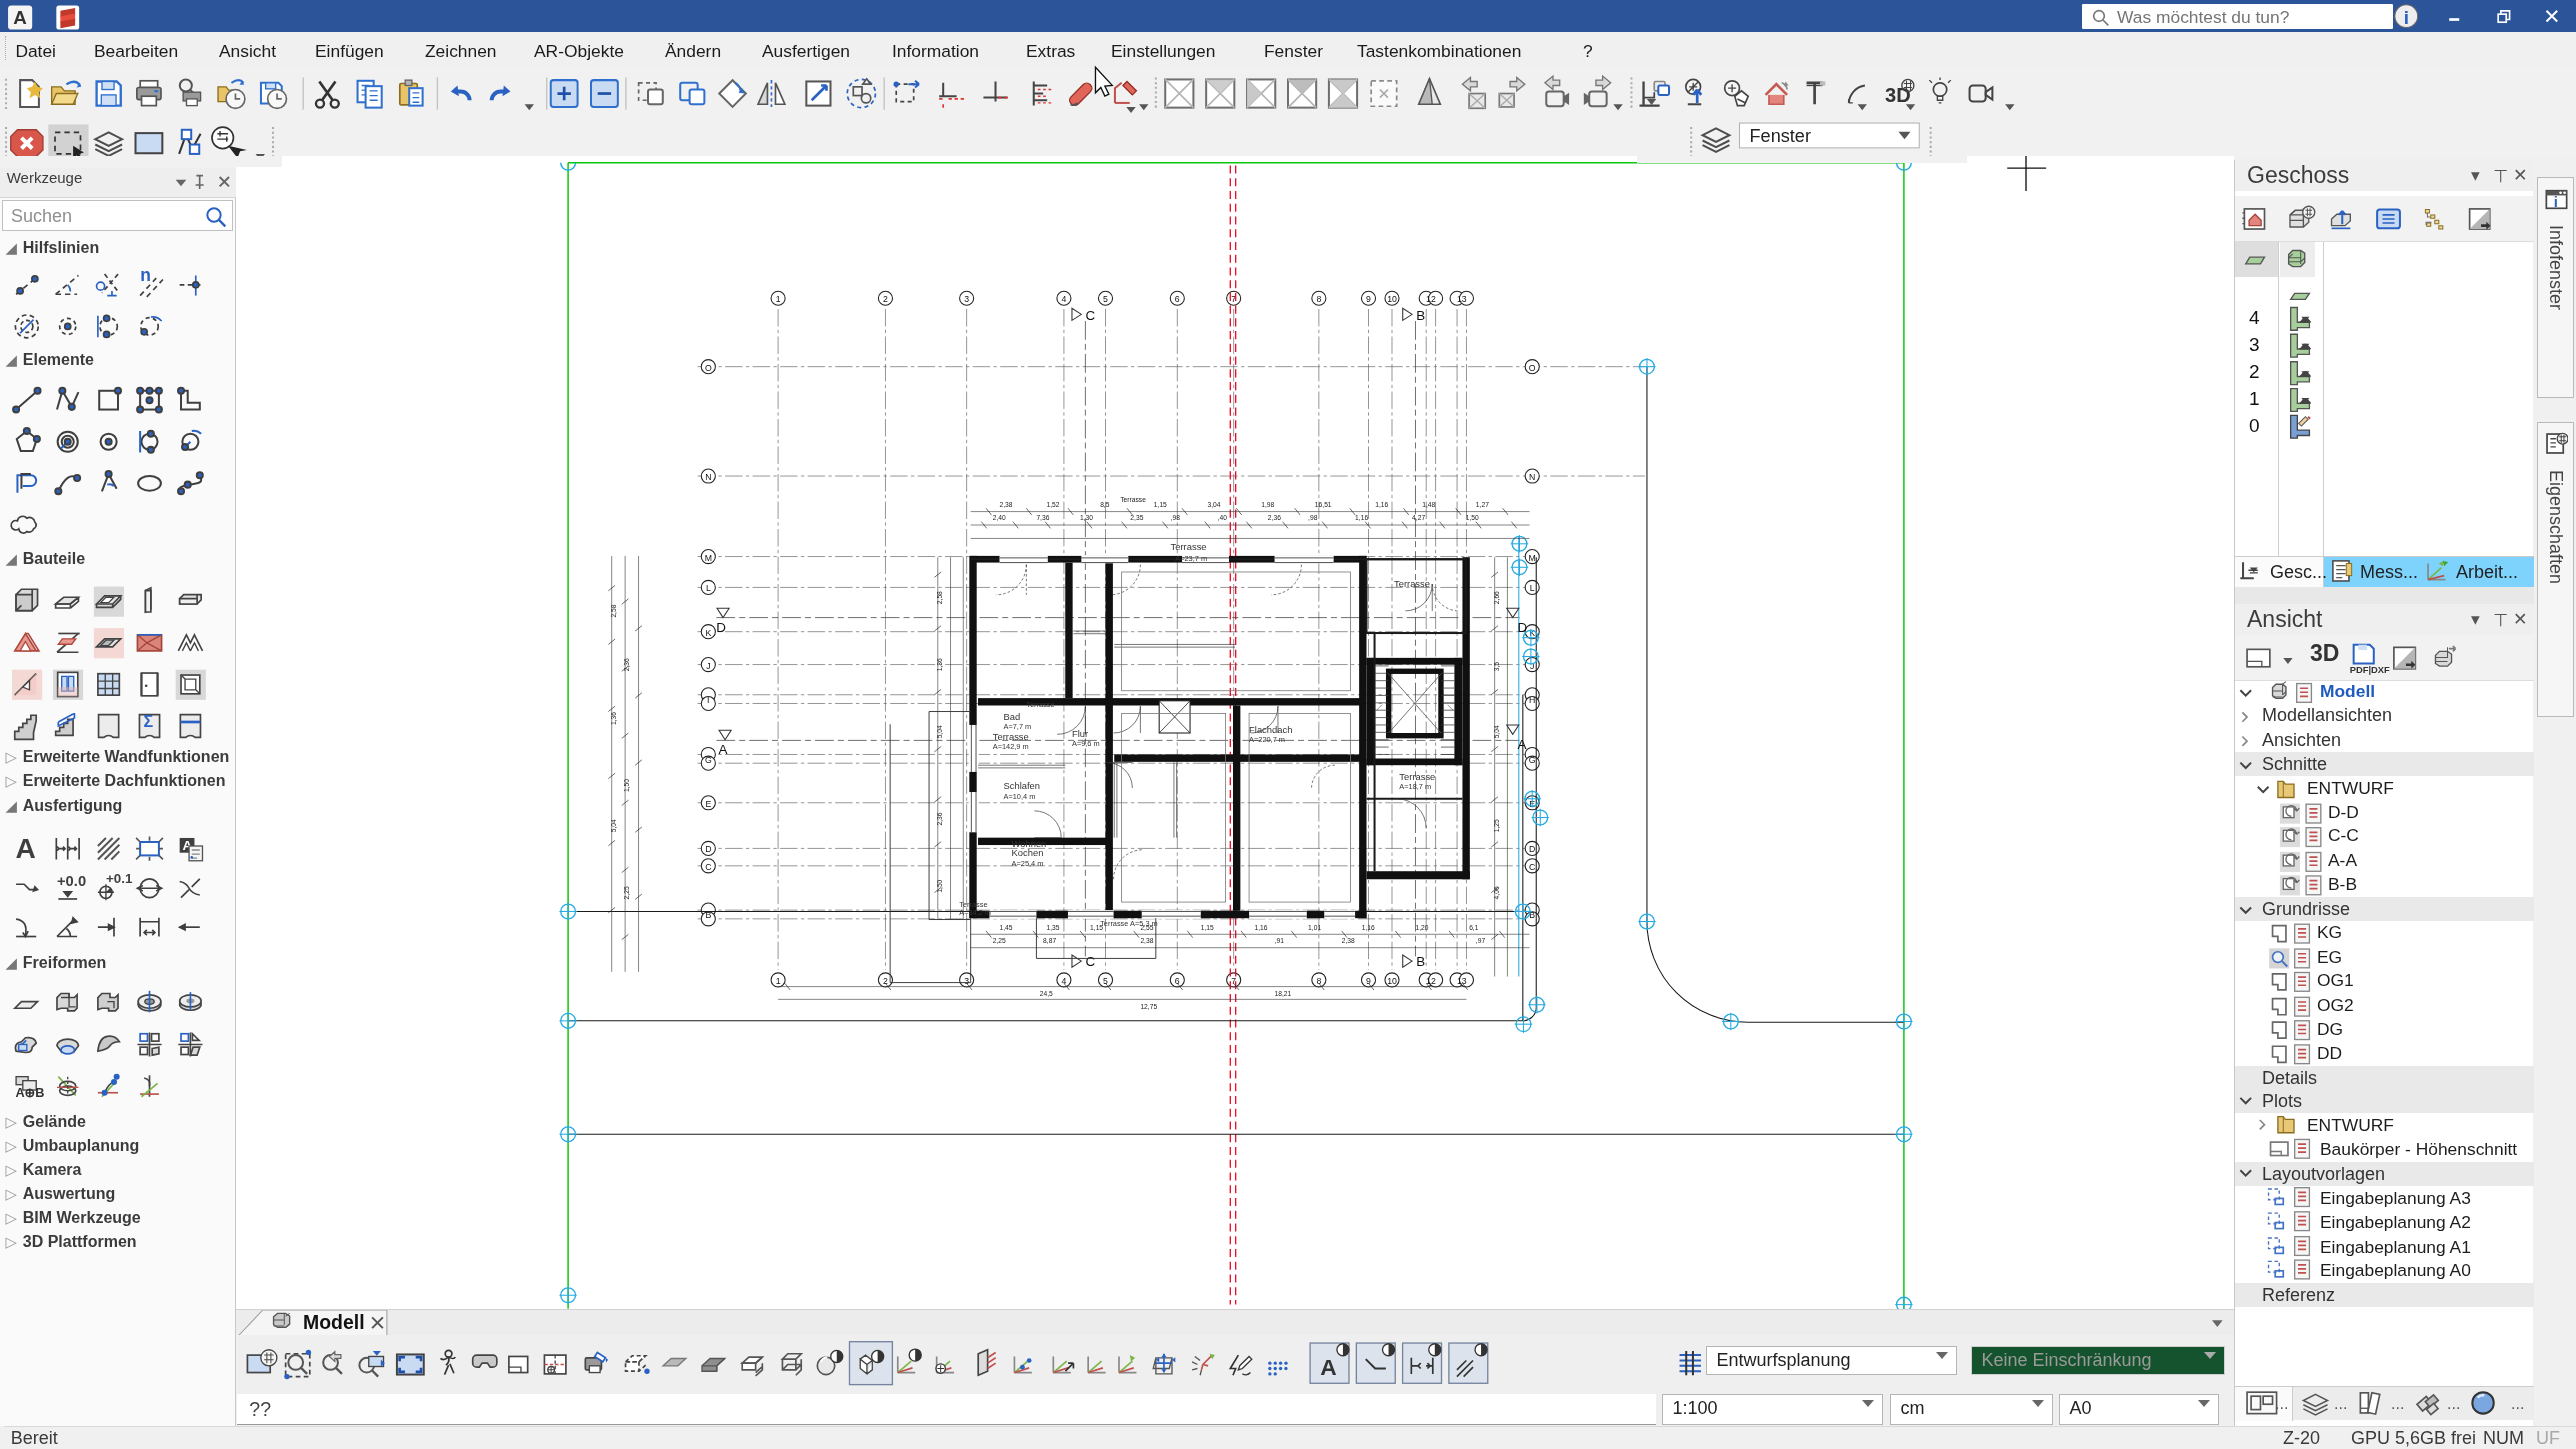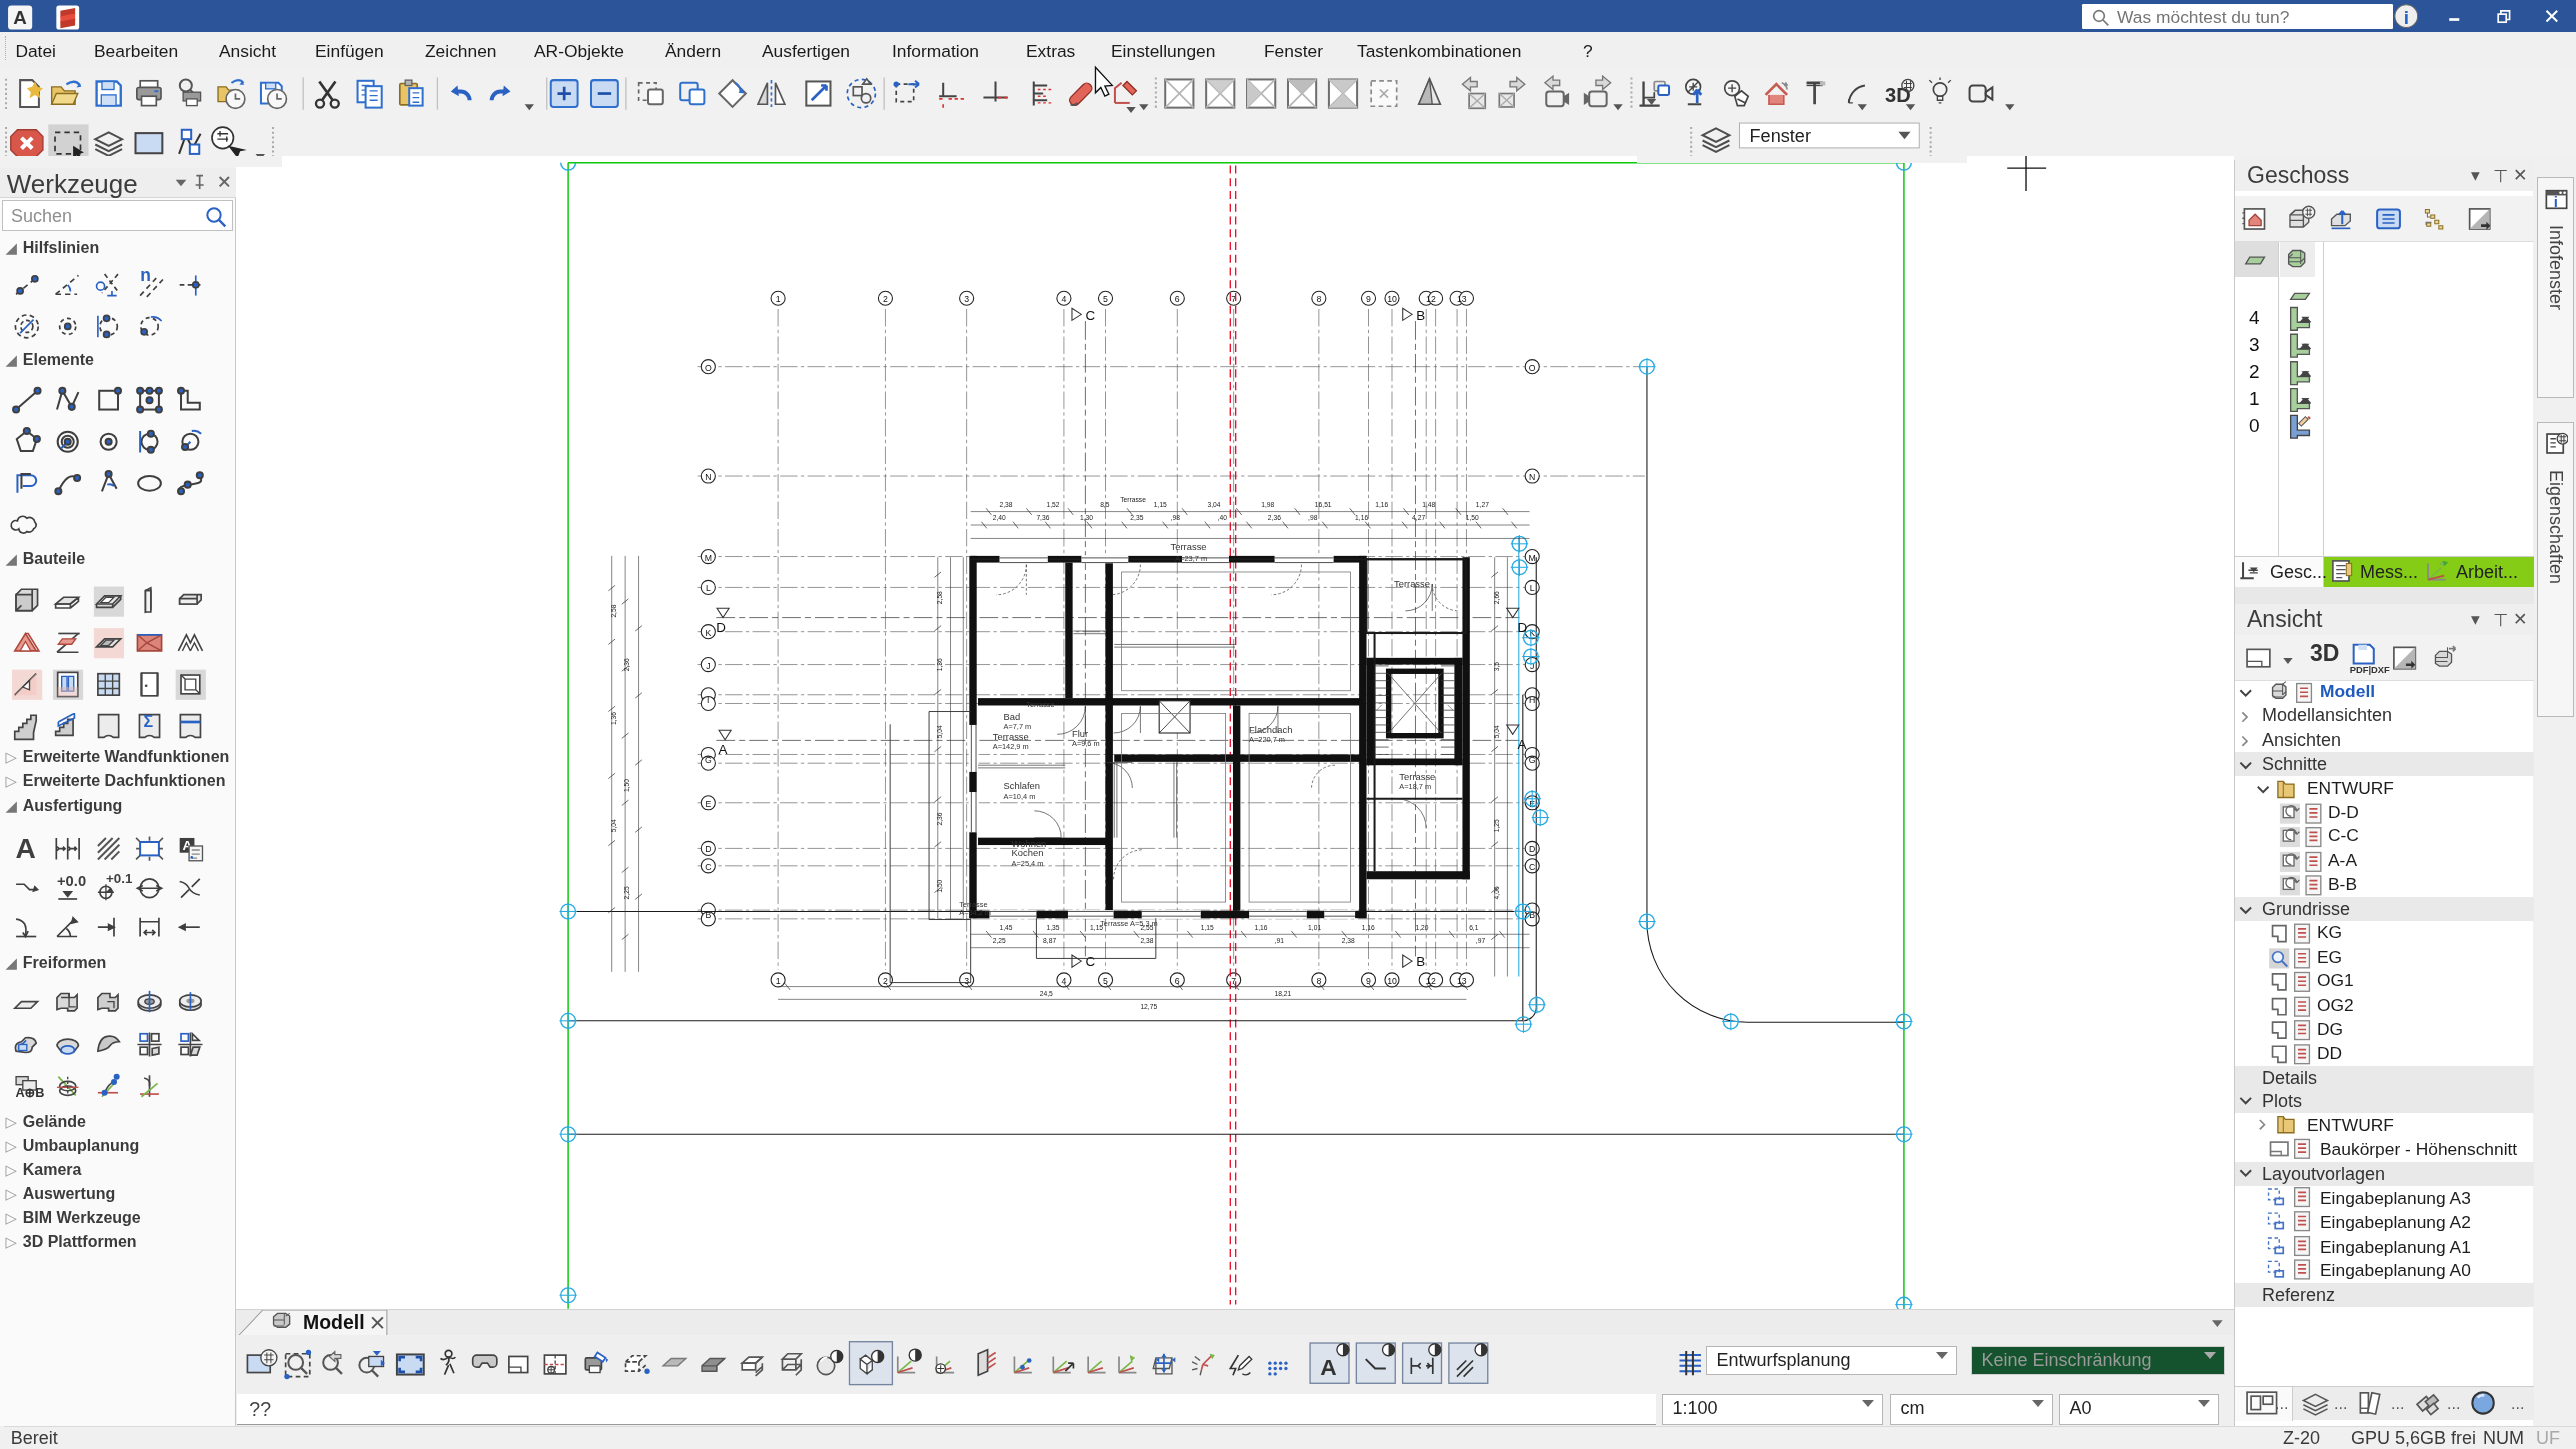--- a/index.html
+++ b/index.html
@@ -13,21 +13,21 @@
 
 #menubar{left:0;top:32px;width:2576px;height:36px;background:#f0f0f0}
 #menubar .mi{position:absolute;top:8.7px;font-size:17.4px;color:#1b1b1b}
 
 #toolbars{left:0;top:68px;width:2576px;height:88px;background:#f1f1f1}
 #tbpatchL{left:0;top:156px;width:282px;height:11.4px;background:#f1f1f1;z-index:3}
 .vsep{position:absolute;width:0;border-left:1.3px dotted #adadad}
 
 #leftpanel{left:0;top:168px;width:236px;height:1258px;background:#fafafa;border-right:0.7px solid #c8c8c8}
 #lp-title{left:0;top:0;width:236px;height:29.5px;background:#eeeeee;border-bottom:0.7px solid #d5d5d5}
-#lp-title .t{position:absolute;left:6.7px;top:1.3px;font-size:26px;color:#3c3c3c}
+#lp-title .t{position:absolute;left:6.7px;top:1.3px;font-size:15px;color:#3c3c3c}
 #lp-search{left:2px;top:32px;width:231px;height:31px;background:#fff;border:0.7px solid #c0c0c0}
 #lp-search span{position:absolute;left:8px;top:4.7px;font-size:18px;color:#8f8f8f}
 .cat{position:absolute;left:5.4px;font-size:16px;font-weight:bold;color:#3b3b3b;white-space:nowrap}
 .cat .tri{display:inline-block;width:17.4px;font-weight:normal;color:#777;font-size:14.8px}
 
 #canvas{left:236px;top:156px;width:1998px;height:1154px;background:#ffffff}
 
 #rightpanel{left:2234px;top:160px;width:299px;height:1267px;background:#fff;border-left:0.7px solid #c8c8c8}
 .pt{position:absolute;width:299px;height:31px;background:#efefef}
 .pt .t{position:absolute;left:12px;top:2px;font-size:23px;color:#3c3c3c}
@@ -1276,21 +1276,21 @@
     <div class="abs" style="left:0;top:82px;width:43px;height:35px;background:#dedede"></div>
     <div class="abs" style="left:45px;top:82px;width:35px;height:35px;background:#ededed"></div>
     <div class="abs" style="left:43px;top:82px;width:0.7px;height:347px;background:#cfcfcf"></div>
     <div class="abs" style="left:88px;top:82px;width:0.7px;height:347px;background:#cfcfcf"></div>
     <div class="abs" style="font-size:19px;color:#111;left:9.4px;top:147px;width:20px;text-align:center">4</div>
     <div class="abs" style="font-size:19px;color:#111;left:9.4px;top:174px;width:20px;text-align:center">3</div>
     <div class="abs" style="font-size:19px;color:#111;left:9.4px;top:201px;width:20px;text-align:center">2</div>
     <div class="abs" style="font-size:19px;color:#111;left:9.4px;top:228px;width:20px;text-align:center">1</div>
     <div class="abs" style="font-size:19px;color:#111;left:9.4px;top:255px;width:20px;text-align:center">0</div>
 
-    <div class="abs" style="left:0;top:396px;width:299px;height:31px;background:#84cc16;border-top:0.7px solid #ccc">
+    <div class="abs" style="left:0;top:396px;width:299px;height:31px;background:#7dd3fc;border-top:0.7px solid #ccc">
       <div class="abs" style="left:0;top:0;width:89px;height:31px;background:#fbfbfb;border-right:0.7px solid #ccc"></div>
       <span class="abs" style="left:35px;top:5.4px;font-size:18px;color:#222">Gesc...</span>
       <span class="abs" style="left:125px;top:5.4px;font-size:18px;color:#222">Mess...</span>
       <span class="abs" style="left:221px;top:5.4px;font-size:18px;color:#222">Arbeit...</span>
     </div>
     <div class="abs" style="left:0;top:427px;width:299px;height:17.4px;background:#e8e8e8"></div>
 
     <div class="pt" style="left:0;top:444px">
         <span class="t">Ansicht</span>
         <span class="ctl" style="left:236px">▾</span>

